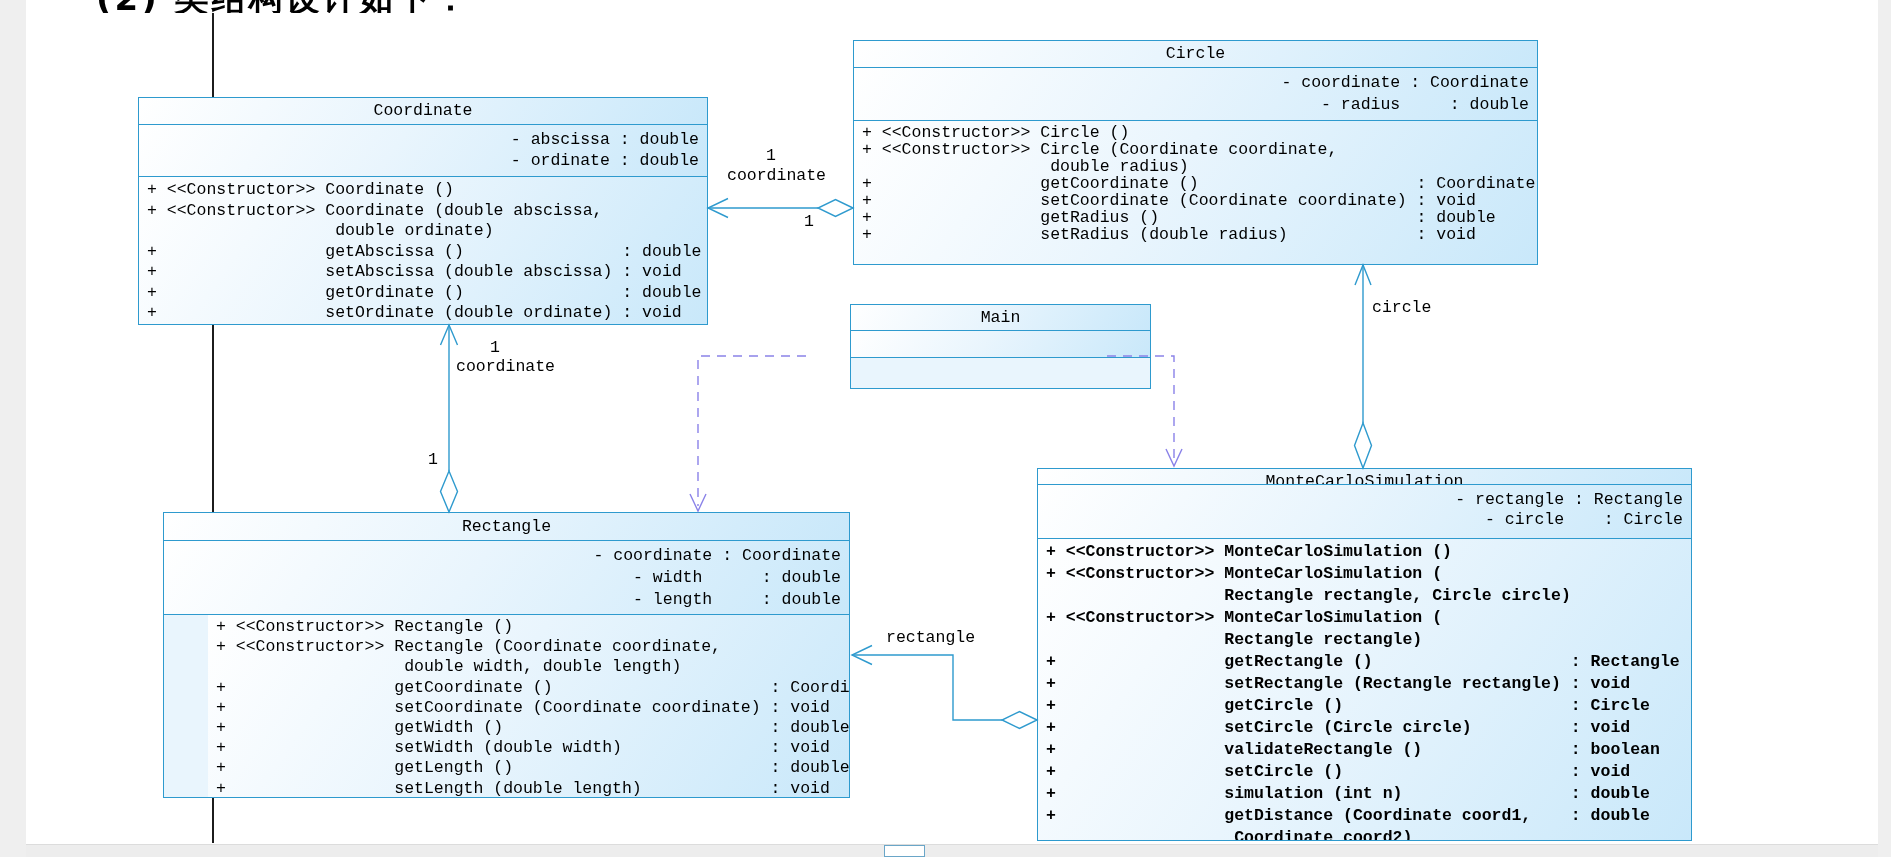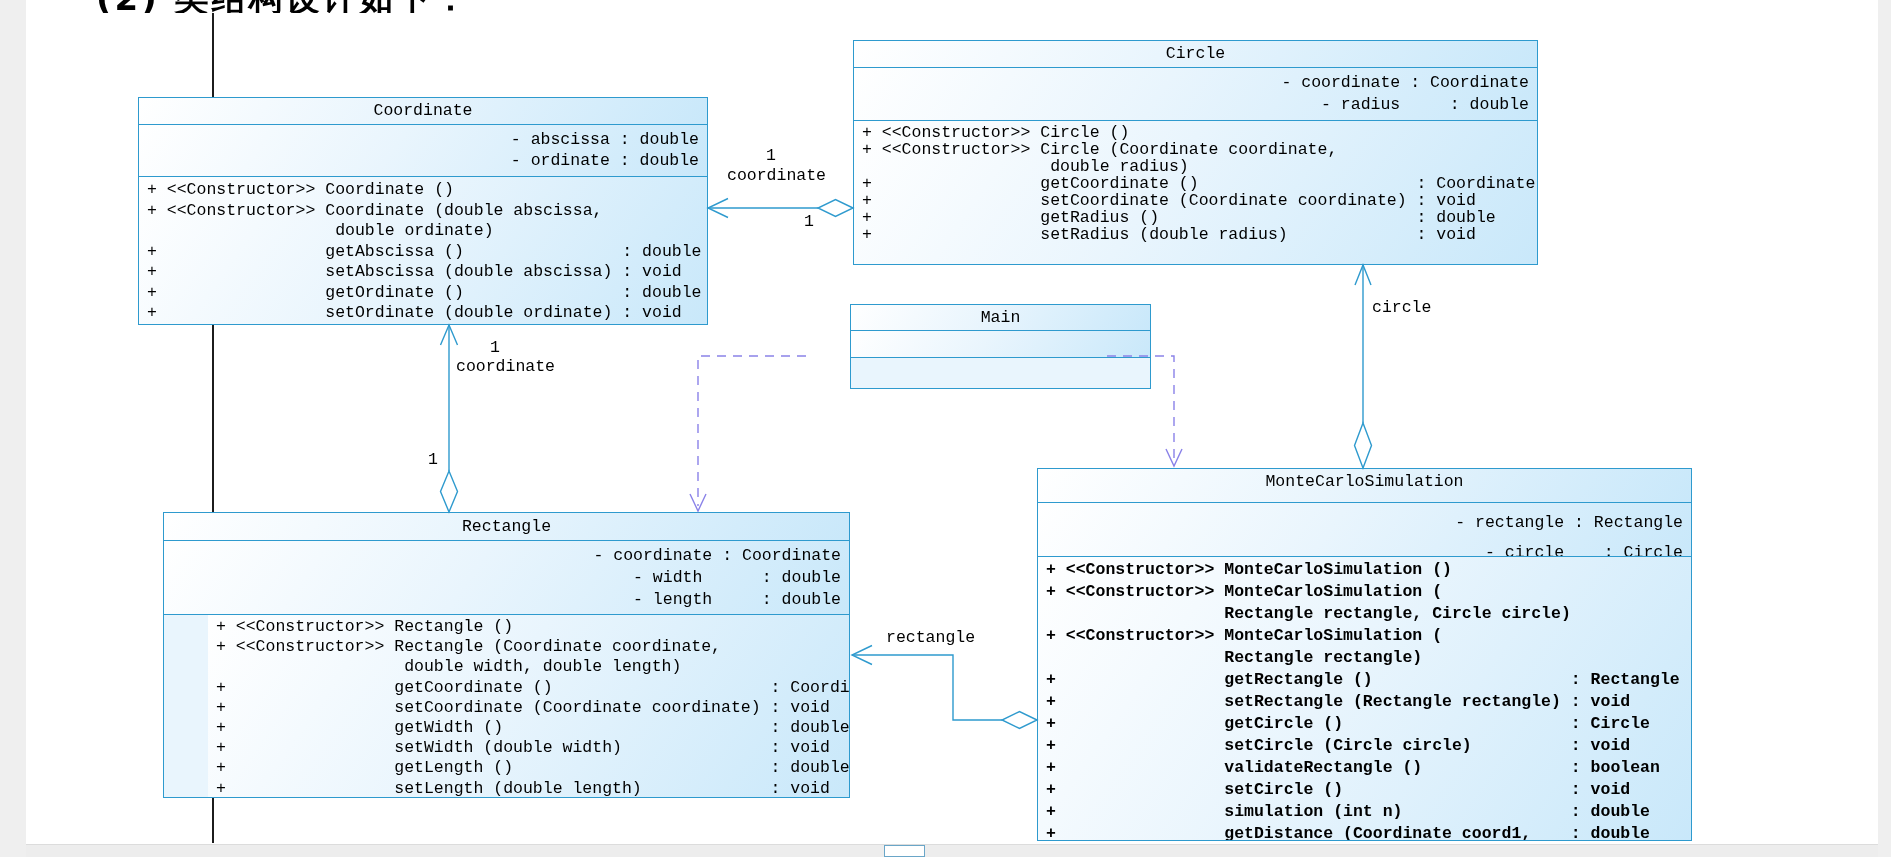--- a/index.html
+++ b/index.html
@@ -118,22 +118,22 @@
                    double width, double length)
 +                 getCoordinate ()                      : Coordinate
 +                 setCoordinate (Coordinate coordinate) : void
 +                 getWidth ()                           : double
 +                 setWidth (double width)               : void
 +                 getLength ()                          : double
 +                 setLength (double length)             : void</div>
 </div>
 
 <div class="uml-class" style="left:1037px;top:468px;width:655px;height:373px;">
-  <div class="sec uml-title" style="height:34px;line-height:26px;">MonteCarloSimulation</div>
-  <div class="sec uml-attrs" style="height:54px;line-height:30px;padding:5px 8px;">- rectangle : Rectangle
+  <div class="sec uml-title" style="height:16px;line-height:26px;text-decoration:underline;">MonteCarloSimulation</div>
+  <div class="sec uml-attrs" style="height:54px;line-height:20px;padding:5px 8px;">- rectangle : Rectangle
 - circle    : Circle</div>
   <div class="sec uml-methods" style="line-height:22px;padding:2px 8px;font-weight:bold;">+ &lt;&lt;Constructor&gt;&gt; MonteCarloSimulation ()
 + &lt;&lt;Constructor&gt;&gt; MonteCarloSimulation (
                   Rectangle rectangle, Circle circle)
 + &lt;&lt;Constructor&gt;&gt; MonteCarloSimulation (
                   Rectangle rectangle)
 +                 getRectangle ()                    : Rectangle
 +                 setRectangle (Rectangle rectangle) : void
 +                 getCircle ()                       : Circle
 +                 setCircle (Circle circle)          : void

